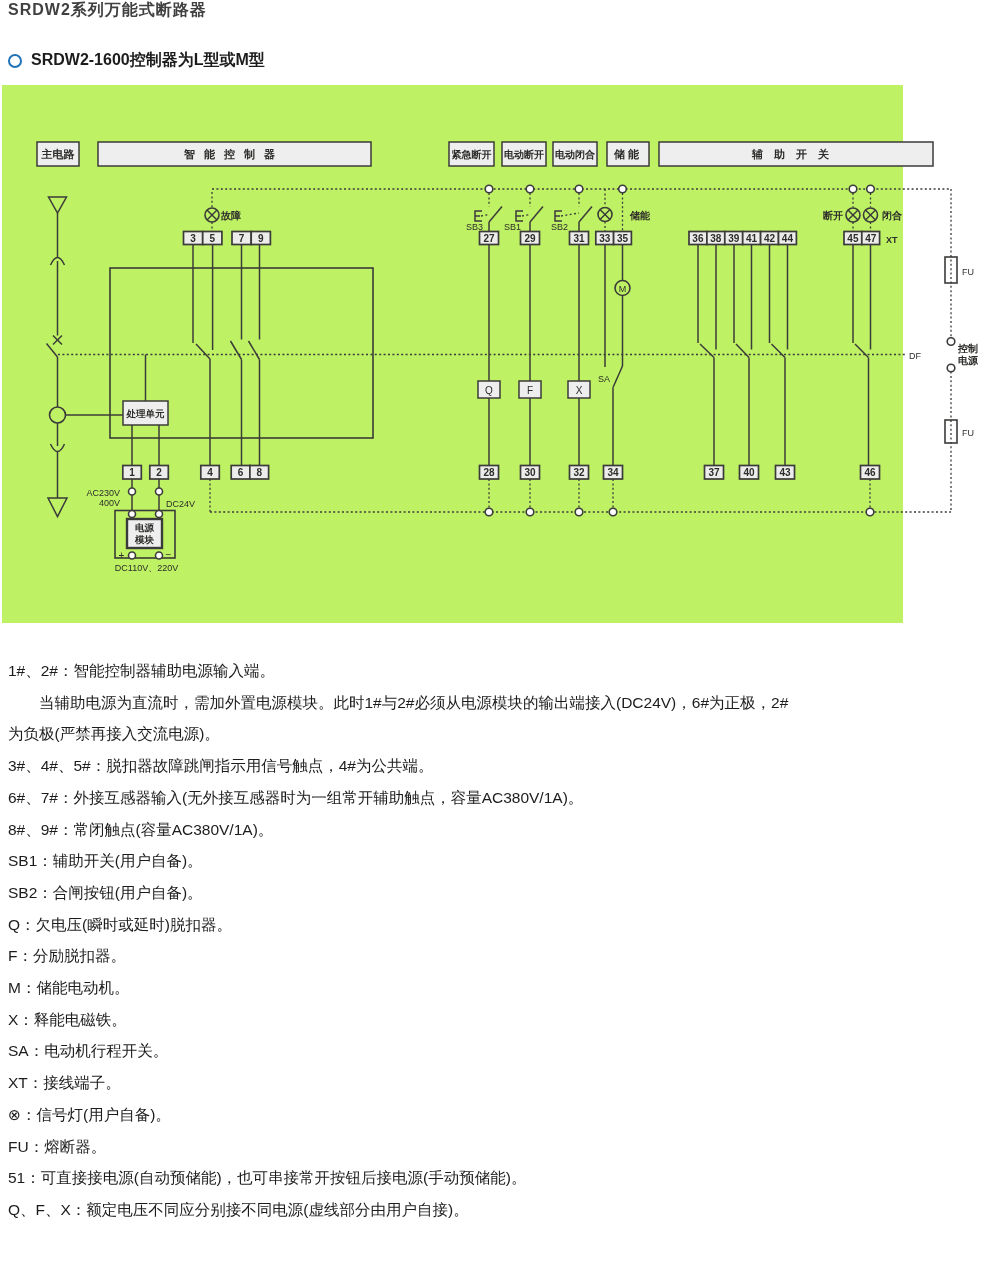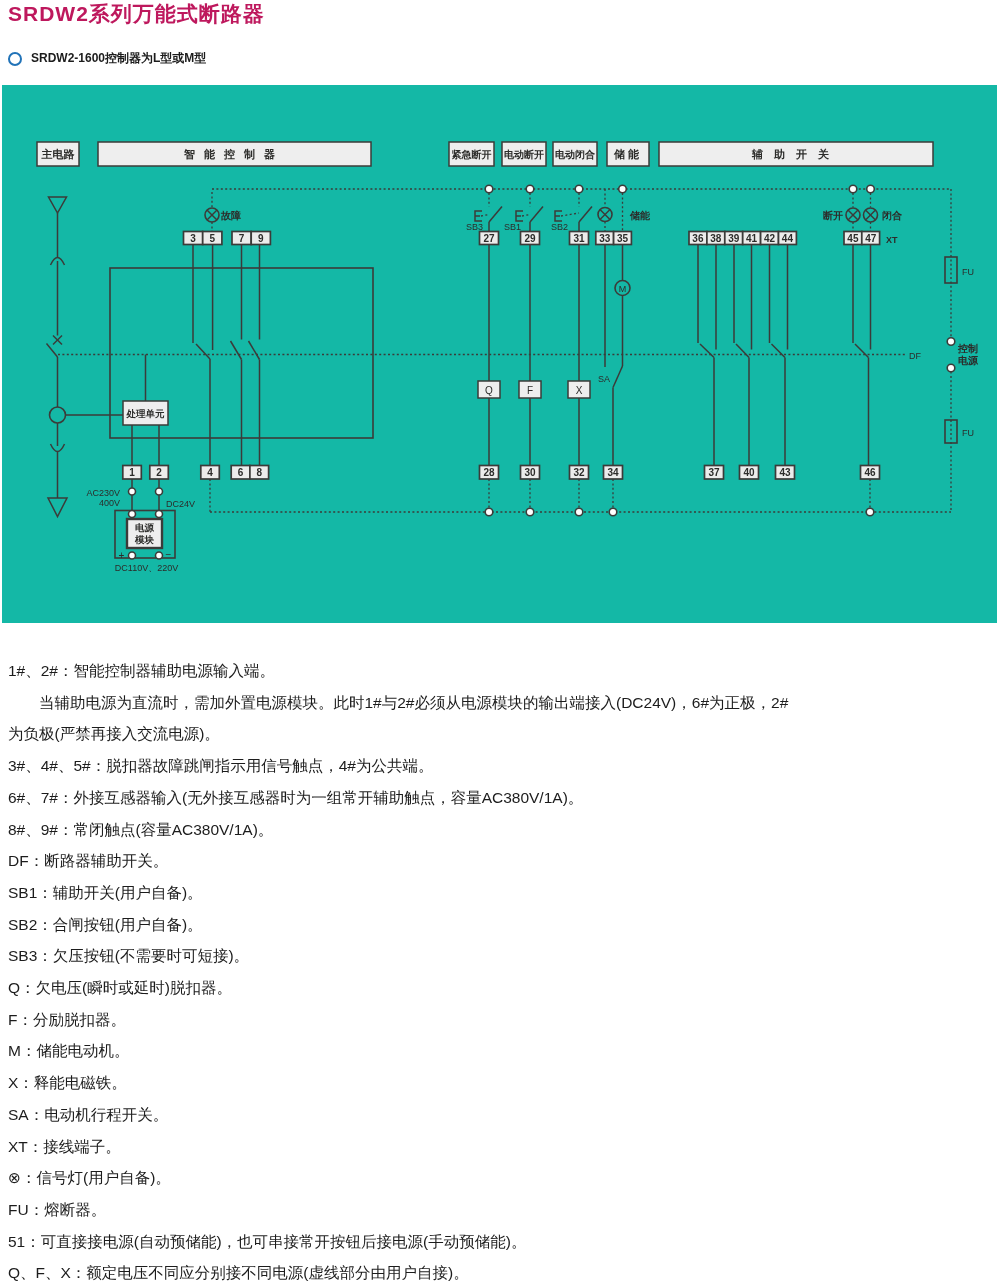--- a/index.html
+++ b/index.html
@@ -1,20 +1,20 @@
 <!DOCTYPE html>
 <html><head>
 <meta charset="utf-8">
 <style>
   html,body{margin:0;padding:0;background:#fff;}
   body{width:1000px;height:1282px;position:relative;font-family:"Liberation Sans","DejaVu Sans",sans-serif;color:#1c1c1c;}
-  .title{position:absolute;left:8px;top:0px;font-size:21px;font-weight:bold;color:#be185d;letter-spacing:1px;}
-  .subtitle{position:absolute;left:8px;top:50px;font-size:12px;font-weight:bold;display:flex;align-items:center;}
+  .title{position:absolute;left:8px;top:0px;font-size:16px;font-weight:bold;color:#404040;letter-spacing:1px;}
+  .subtitle{position:absolute;left:8px;top:50px;font-size:16px;font-weight:bold;display:flex;align-items:center;}
   .ring{display:inline-block;width:10px;height:10px;border:2px solid #2173b8;border-radius:50%;margin-right:9px;background:transparent;}
-  .panel{position:absolute;left:2px;top:85px;width:995px;height:538px;background:#14b8a6;text-align:center;}
+  .panel{position:absolute;left:2px;top:85px;width:901px;height:538px;background:#bef264;text-align:center;}
   .notes{position:absolute;left:8px;top:655px;width:986px;font-size:15.5px;line-height:31.7px;}
   .notes div{white-space:nowrap;}
   
   .w{stroke:#3b3b39;stroke-width:1.5;fill:none;}
   .d{stroke:#3b3b39;stroke-width:1.3;fill:none;stroke-dasharray:2,2.4;}
   .bx{fill:#eeeeee;stroke:#3b3b39;stroke-width:1.5;}
   .tb{fill:#ececeb;stroke:#3b3b39;stroke-width:1.7;}
   .nd{fill:#ffffff;stroke:#3b3b39;stroke-width:1.6;}
   .inb{fill:none;stroke:#3b3b39;stroke-width:1.6;}
   text{fill:#2c2c2a;}
@@ -359,24 +359,22 @@
 </svg>
 </div>
 
 <div class="notes">
   <div>1#、2#：智能控制器辅助电源输入端。</div>
   <div>　　当辅助电源为直流时，需加外置电源模块。此时1#与2#必须从电源模块的输出端接入(DC24V)，6#为正极，2#</div>
   <div>为负极(严禁再接入交流电源)。</div>
   <div>3#、4#、5#：脱扣器故障跳闸指示用信号触点，4#为公共端。</div>
   <div>6#、7#：外接互感器输入(无外接互感器时为一组常开辅助触点，容量AC380V/1A)。</div>
   <div>8#、9#：常闭触点(容量AC380V/1A)。</div>
-  <div>DF：断路器辅助开关。</div>
   <div>SB1：辅助开关(用户自备)。</div>
   <div>SB2：合闸按钮(用户自备)。</div>
-  <div>SB3：欠压按钮(不需要时可短接)。</div>
   <div>Q：欠电压(瞬时或延时)脱扣器。</div>
   <div>F：分励脱扣器。</div>
   <div>M：储能电动机。</div>
   <div>X：释能电磁铁。</div>
   <div>SA：电动机行程开关。</div>
   <div>XT：接线端子。</div>
   <div>⊗：信号灯(用户自备)。</div>
   <div>FU：熔断器。</div>
   <div>51：可直接接电源(自动预储能)，也可串接常开按钮后接电源(手动预储能)。</div>
   <div>Q、F、X：额定电压不同应分别接不同电源(虚线部分由用户自接)。</div>

